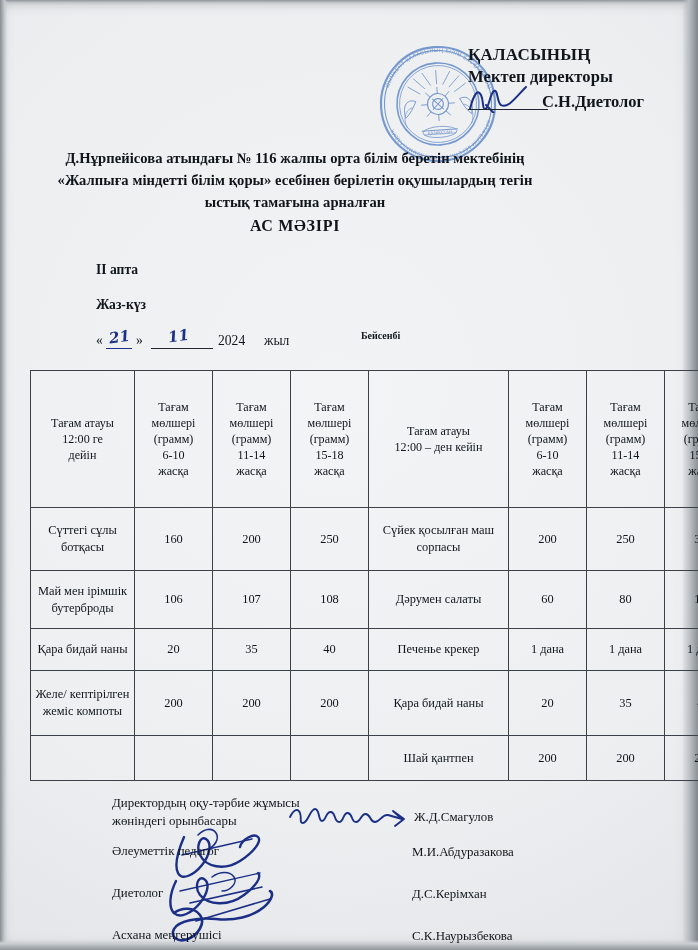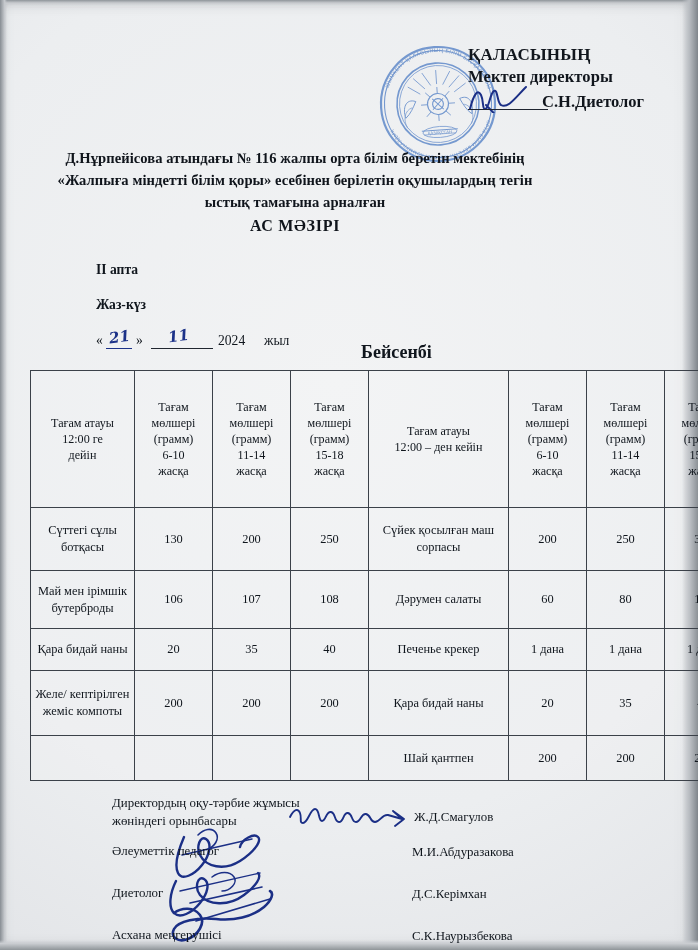--- a/index.html
+++ b/index.html
@@ -161,24 +161,23 @@
   .ul1 { position: absolute; left: 10px; top: 17px; width: 26px; height: 1px; background:#1c3288; }
   .ul2 { position: absolute; left: 55px; top: 17px; width: 62px; height: 1px; background:#20262f; }
   .date-year { position: absolute; left: 122px; top: 2px; }
   .date-word { position: absolute; left: 168px; top: 2px; }
 
   
   .day-name {
     position: absolute;
     left: 361px;
     top: 330px;
-    font-size: 18px;
+    font-size: 10px;
     font-weight: bold;
     color: #10161d;
-    margin-top: 12px;
   }
 
   
   .menu-table {
     position: absolute;
     left: 30px;
     top: 370px;
     width: 638px;
     border-collapse: collapse;
     table-layout: fixed;
@@ -418,21 +417,21 @@
             <span class="hdr-l2">мөлшері</span>
             <span class="hdr-l3">(грамм)</span>
             <span class="hdr-l4">15-18</span>
             <span class="hdr-l4">жасқа</span>
           </th>
         </tr>
       </thead>
       <tbody>
         <tr style="height:63px;">
           <td class="dish">Сүттегі сұлы ботқасы</td>
-          <td class="qty">130</td>
+          <td class="qty">160</td>
           <td class="qty">200</td>
           <td class="qty">250</td>
           <td class="dish">Сүйек қосылған маш сорпасы</td>
           <td class="qty">200</td>
           <td class="qty">250</td>
           <td class="qty">300</td>
         </tr>
         <tr style="height:58px;">
           <td class="dish">Май мен ірімшік бутерброды</td>
           <td class="qty">106</td>

